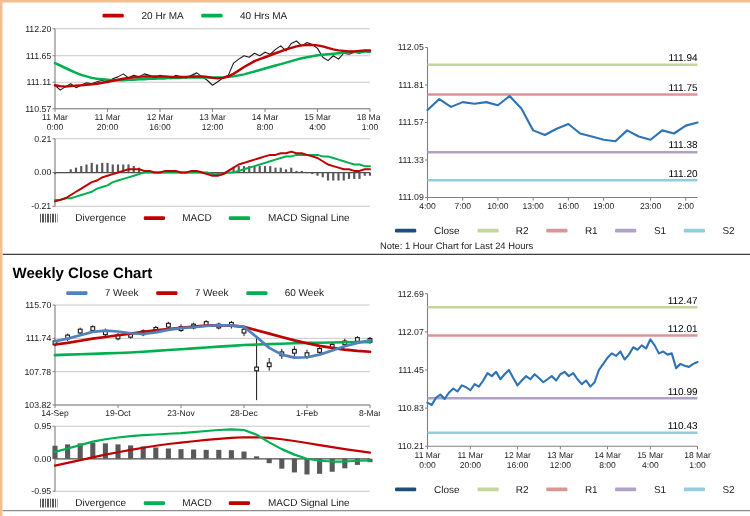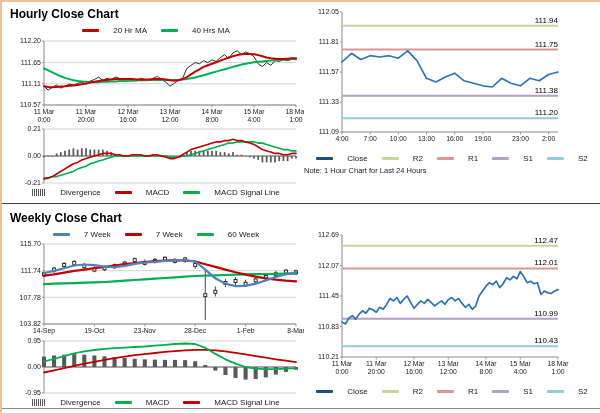--- a/index.html
+++ b/index.html
@@ -1,21 +1,21 @@
 <!DOCTYPE html>
 <html><head>
 <meta charset="utf-8">
 <style>
   html,body{margin:0;padding:0;background:#fff;}
   #app{position:relative;width:600px;height:413px;box-sizing:border-box;background:#fff;
        border-left:2px solid #F2BE93;border-top:2px solid #F2BE93;overflow:hidden;
        font-family:"Liberation Sans",sans-serif;color:#111;}
   .panel{position:absolute;box-sizing:border-box;}
   .tl{left:2px;top:0;width:300px;height:201px;padding:4px 0 0 4px;}
-  .tr{left:302px;top:0;width:296px;height:201px;padding-top:0;}
+  .tr{left:302px;top:16px;width:296px;height:201px;padding-top:10px;}
   .bl{left:2px;top:203px;width:300px;height:260px;padding:5px 0 0 4px;}
   .br{left:302px;top:203px;width:296px;height:202px;padding-top:22px;}
   .divider{position:absolute;left:0;width:598px;height:1px;background:#3F3F3F;}
   .divider.d1{top:201px;}
   .divider.d2{top:406px;background:#8C8C8C;}
   h2{font-size:12px;line-height:14px;margin:1px 0 3px 2px;font-weight:bold;color:#000;}
   .legend{display:flex;justify-content:center;align-items:center;height:12px;font-size:8px;color:#1a1a1a;}
   .legend .li{display:inline-flex;align-items:center;gap:14px;margin:0 7px;}
   .legend .sw{display:inline-block;width:17px;height:3px;border-radius:1px;}
   .legend .sw.bars{width:14px;height:7px;border-radius:0;
@@ -23,21 +23,20 @@
   .note{font-size:7.5px;color:#222;margin-top:2px;}
   svg{display:block;margin:0 auto;}
   svg text{font-family:"Liberation Sans",sans-serif;}
 </style>
 </head>
 <body>
 
 <div id="app" style="border-left-color: rgb(242, 190, 147); border-top-color: rgb(242, 190, 147);">
 
   <section class="panel tl">
-    <h2>Hourly Close Chart</h2>
     <div class="legend">
         <span class="li">
           <span class="sw" style="background: rgb(192, 0, 0);"></span>
           <span>20 Hr MA</span>
         </span>
         <span class="li">
           <span class="sw" style="background: rgb(0, 176, 80);"></span>
           <span>40 Hrs MA</span>
         </span>
       </div>

